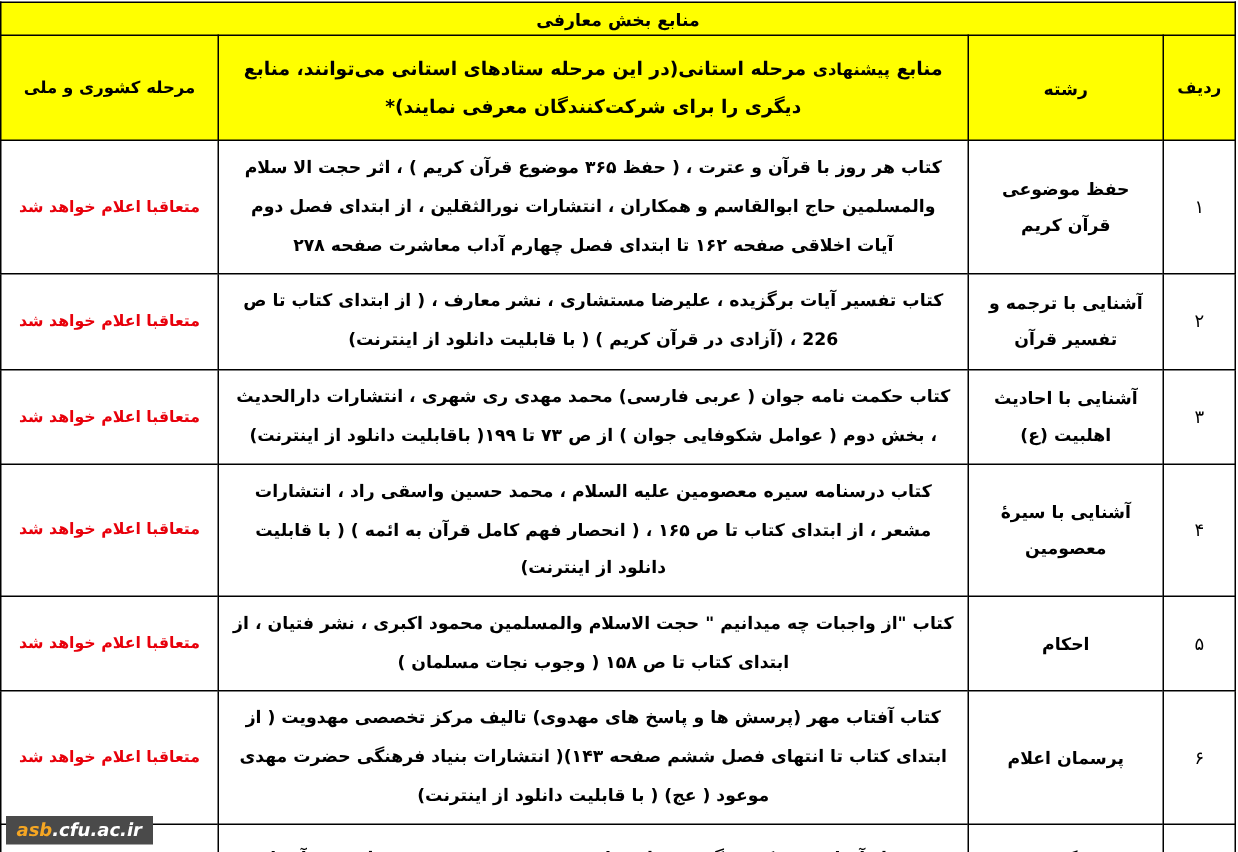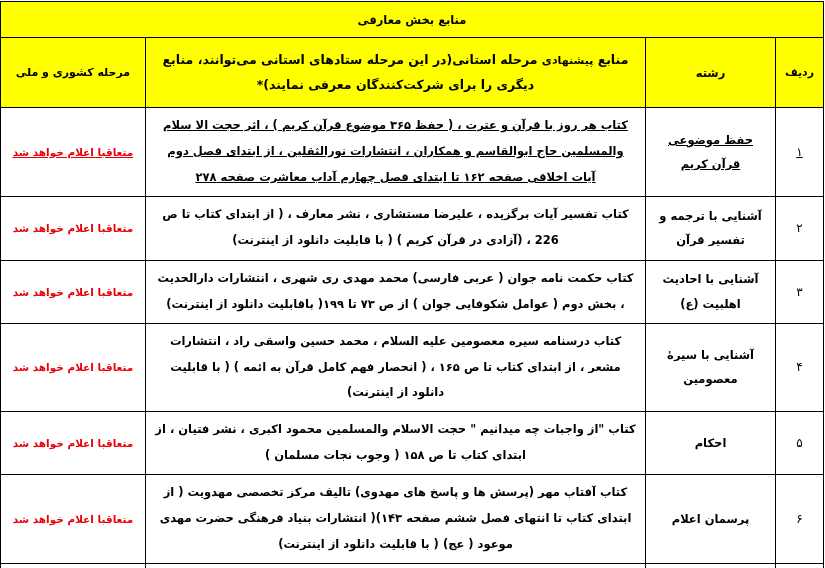--- a/index.html
+++ b/index.html
@@ -43,21 +43,21 @@
 
   
   col.c-radif  { width: 48px;  }
   col.c-reshte { width: 130px; }
   col.c-manabe { width: 500px; }
   col.c-melli  { width: 145px; }
 
   
   .title-cell {
     background: #ffff00;
-    height: 36px;
+    height: 22px;
     font-size: 11.5px;
     font-weight: bold;
     color: #000000;
     letter-spacing: 0.2px;
   }
 
   
   .hdr {
     background: #ffff00;
     color: #000000;
@@ -108,21 +108,21 @@
   }
   .cell-melli {
     font-size: 10.5px;
     color: #e8000b;
     font-weight: bold;
     letter-spacing: 0.1px;
     padding: 4px 6px !important;
   }
 
   
-  tr.r1 td { height: 84px; text-decoration: underline; }
+  tr.r1 td { height: 84px; }
   tr.r2 td { height: 64px; }
   tr.r3 td { height: 63px; }
   tr.r4 td { height: 62px; }
   tr.r5 td { height: 60px; }
   tr.r6 td { height: 79px; margin-top: 12px; }
   tr.r7 td { height: 73px; }
 
   
   #watermark {
     position: absolute;
@@ -211,14 +211,15 @@
       <tr class="r7">
         <td class="cell-radif">۷</td>
         <td class="cell-reshte">سبک زندگی اسلامی ایرانی</td>
         <td class="cell-manabe">بر مدار آفتاب : سبک زندگی برمدار حیات رضوی ، محمد حسین پورامینی ، آستان قدس رضوی ( با قابلیت دانلود از اینترنت)</td>
         <td class="cell-melli">متعاقبا اعلام خواهد شد</td>
       </tr>
 
     </tbody>
   </table>
 
+  <div id="watermark"><span class="wm-a">asb</span><span class="wm-b">.cfu.ac.ir</span></div>
 
 </div>
 
 </body></html>

